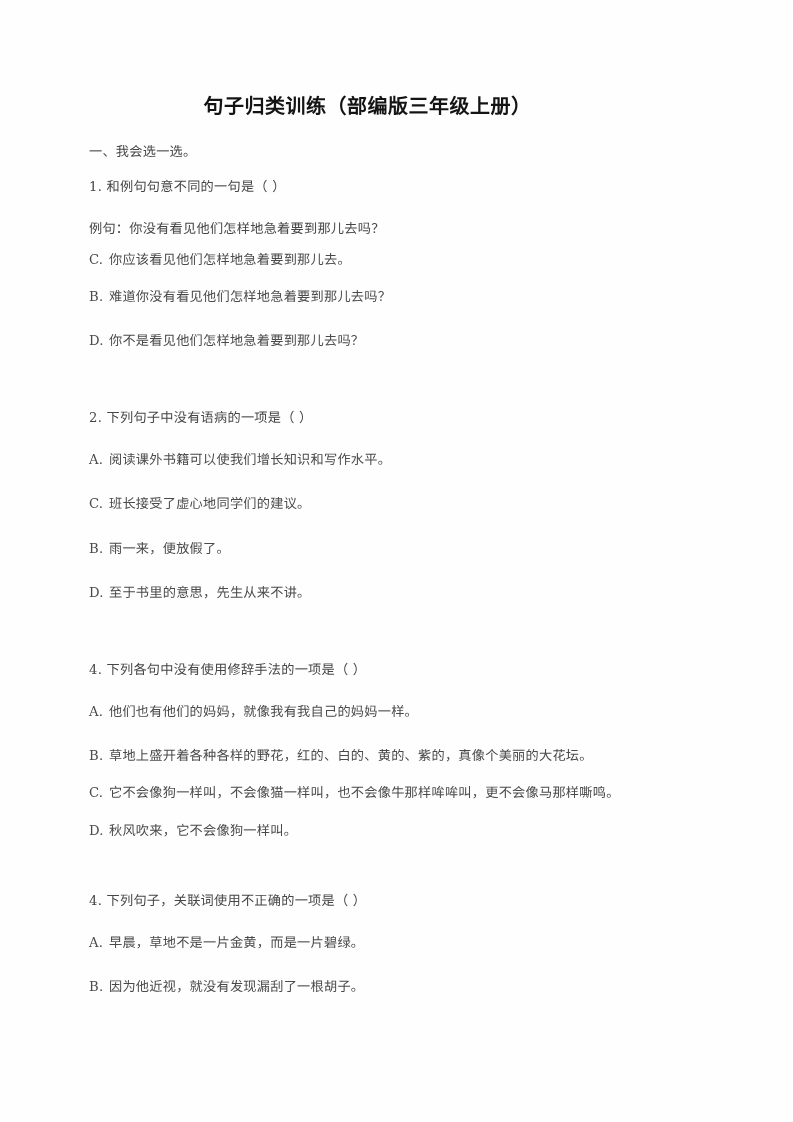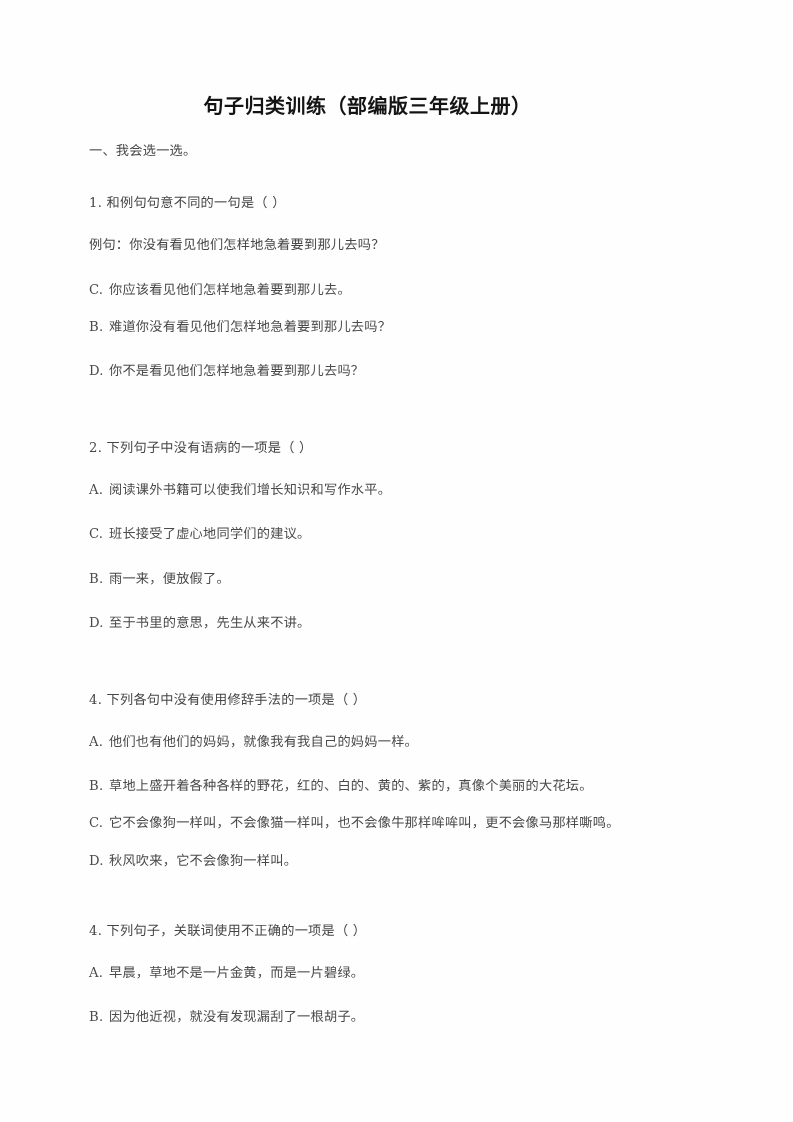--- a/index.html
+++ b/index.html
@@ -51,34 +51,33 @@
   .line {
     font-size: 13.2px;
     line-height: 1.15;
     color: #4a4a4a;
     white-space: nowrap;
     letter-spacing: 0.25px;
   }
 
   
   .section-head {
-    margin-bottom: 36px;
+    margin-bottom: 20px;
     color: #464646;
-    font-family: Liberation Mono, monospace;
   }
 
   
   .q-stem {
     margin-bottom: 27px;
     color: #464646;
   }
 
   
   .example {
-    margin-bottom: 29px;
+    margin-bottom: 15px;
     color: #464646;
   }
 
   
   .opt {
     margin-bottom: 29px;
     color: #4a4a4a;
   }
   .opt.tight {
     margin-bottom: 22px;

